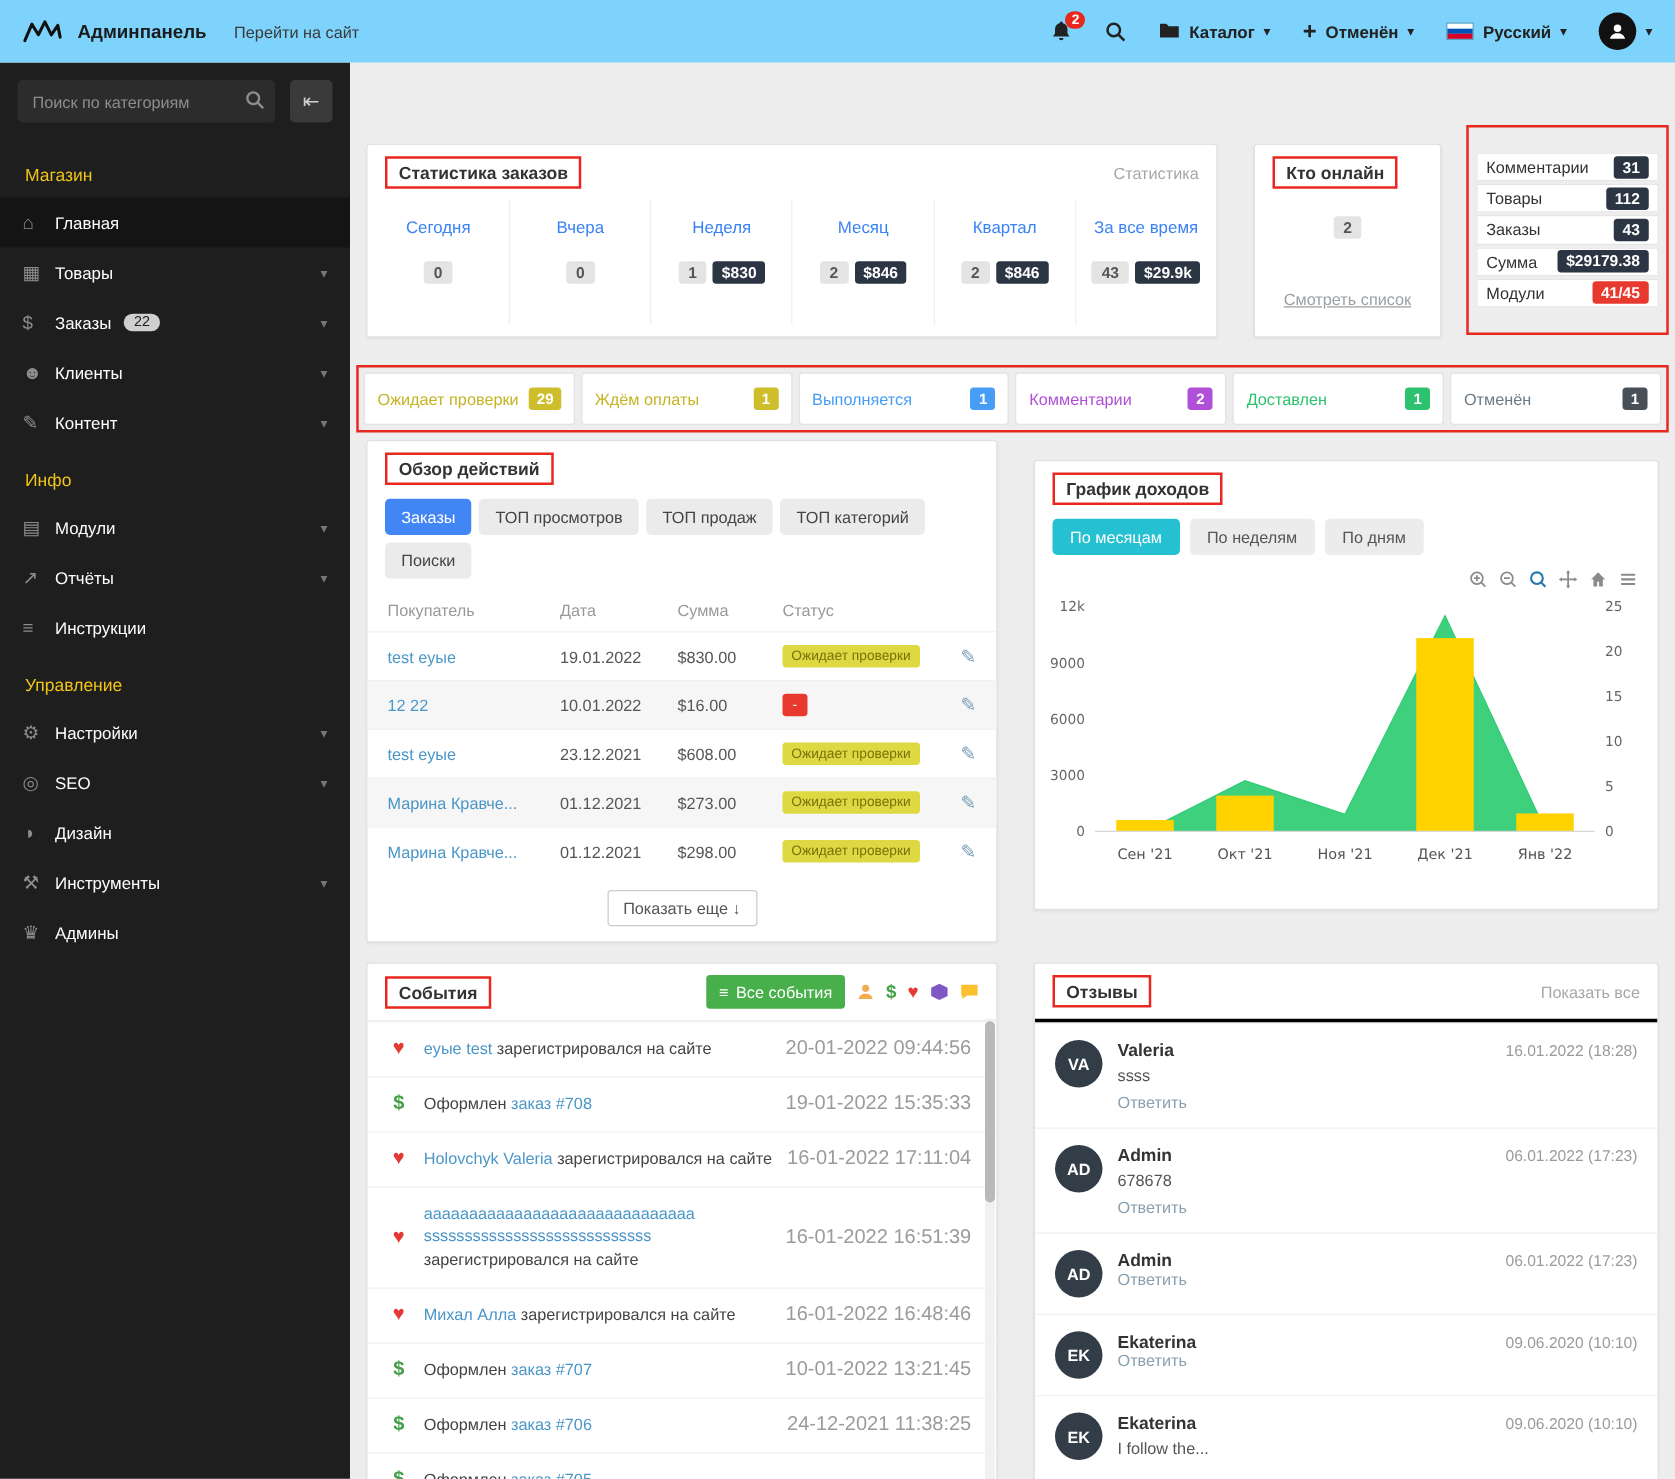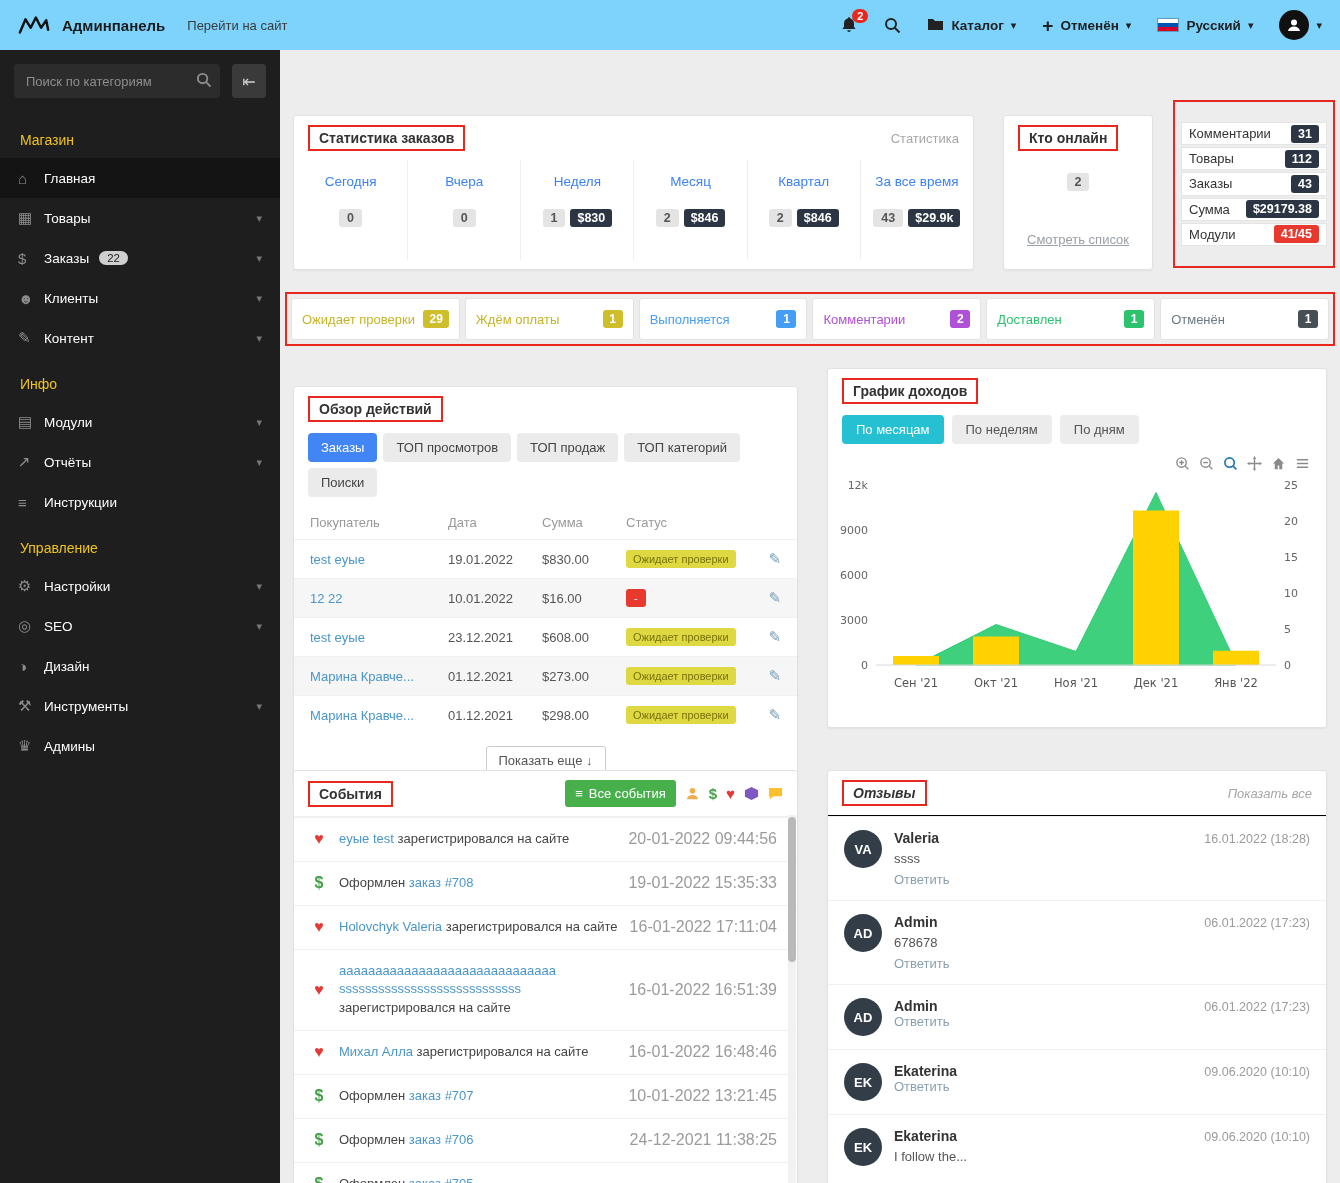--- a/index.html
+++ b/index.html
@@ -84,21 +84,21 @@
     display:flex; align-items:center; justify-content:space-between; padding:0 10px; }
   .st-label{ font-size:13px; }
   .st-badge{ color:#fff; border-radius:3px; min-width:20px; text-align:center; font-size:12px; font-weight:bold; padding:2px 6px; }
   .st-yellow .st-label{ color:#c4b426; } .st-yellow .st-badge{ background:#cfbe2b; }
   .st-blue .st-label{ color:#459df5; } .st-blue .st-badge{ background:#459df5; }
   .st-purple .st-label{ color:#b04fd8; } .st-purple .st-badge{ background:#b04fd8; }
   .st-green .st-label{ color:#2dc26e; } .st-green .st-badge{ background:#2dc26e; }
   .st-gray .st-label{ color:#6b7a85; } .st-gray .st-badge{ background:#474f57; }
 
   
-  .actions-card{ left:13px; top:336px; width:505px; min-height:388px; }
+  .actions-card{ left:13px; top:302px; width:505px; min-height:388px; }
   .tabs{ padding:2px 14px 0 14px; display:flex; gap:6px; flex-wrap:wrap; }
   .tabs-row2{ padding:6px 14px 8px 14px; display:flex; }
   .tab{ background:#ebebeb; border:none; border-radius:4px; padding:7px 13px; font-size:13px;
     color:#444; font-family:inherit; }
   .tab.active{ background:#4285f4; color:#fff; }
   .thead,.trow{ display:grid; grid-template-columns:138px 94px 84px 125px 1fr; align-items:center; padding:0 16px; }
   .thead{ color:#999; font-size:13px; height:34px; }
   .trow{ height:39px; border-top:1px solid #f1f1f1; }
   .trow.alt{ background:#f6f6f6; }
   .t-cust{ color:#4a96c8; }
@@ -134,21 +134,21 @@
   .ev-ic{ width:18px; flex:none; font-size:16px; text-align:center; }
   .ev-ic.heart{ color:#e53935; } .ev-ic.dollar{ color:#43a047; font-weight:bold; }
   .ev-text{ flex:1; color:#444; font-size:13px; line-height:1.45; word-break:break-word; }
   .ev-link{ color:#4a96c8; }
   .ev-date{ margin-left:auto; color:#9b9b9b; font-size:16px; white-space:nowrap; flex:none; }
   .ev-scroll{ position:absolute; right:1px; top:44px; bottom:0; width:8px; background:#f1f1f1; }
   .ev-thumb{ position:absolute; top:2px; left:0; width:8px; height:145px; background:#b9b9b9; border-radius:4px; }
 
   
   .reviews-card{ left:547px; top:720px; width:500px; height:480px; overflow:hidden; }
-  .reviews-head{ border-bottom:1px solid #000000;font-style:italic; }
+  .reviews-head{ border-bottom:3px solid #000000; }
   .rv-item{ display:flex; gap:12px; padding:13px 16px; border-top:1px solid #f0f0f0; }
   .rv-item:first-child{ border-top:none; }
   .rv-avatar{ width:38px; height:38px; border-radius:50%; background:#323d47; color:#fff;
     font-size:13px; font-weight:bold; display:inline-flex; align-items:center; justify-content:center; flex:none; }
   .rv-body{ flex:1; }
   .rv-top{ display:flex; justify-content:space-between; align-items:baseline; }
   .rv-name{ font-weight:bold; font-size:14px; color:#333; }
   .rv-date{ color:#9b9b9b; font-size:12.5px; }
   .rv-text{ color:#555; font-size:13px; margin:4px 0 4px 0; line-height:1.4; }
   .rv-text:empty{ display:none; margin:0; }

